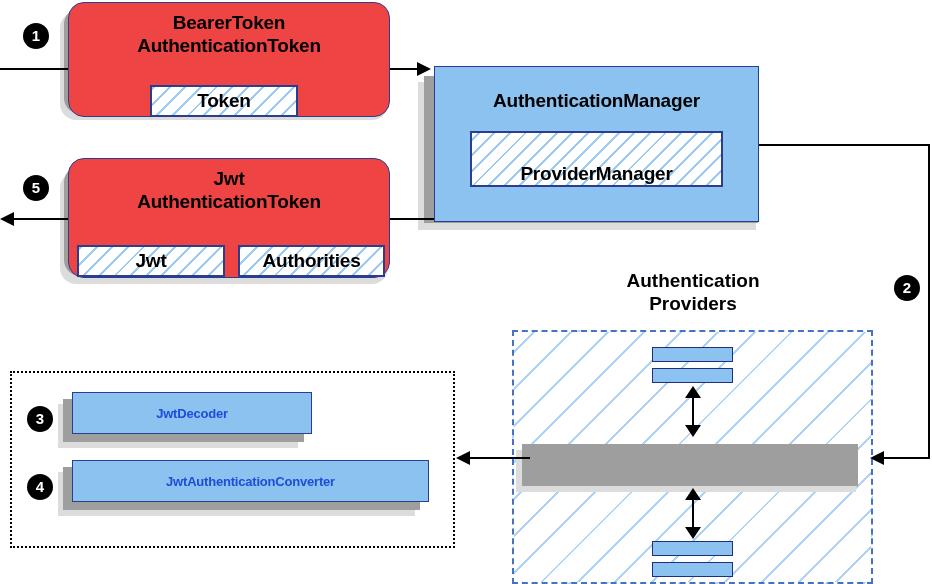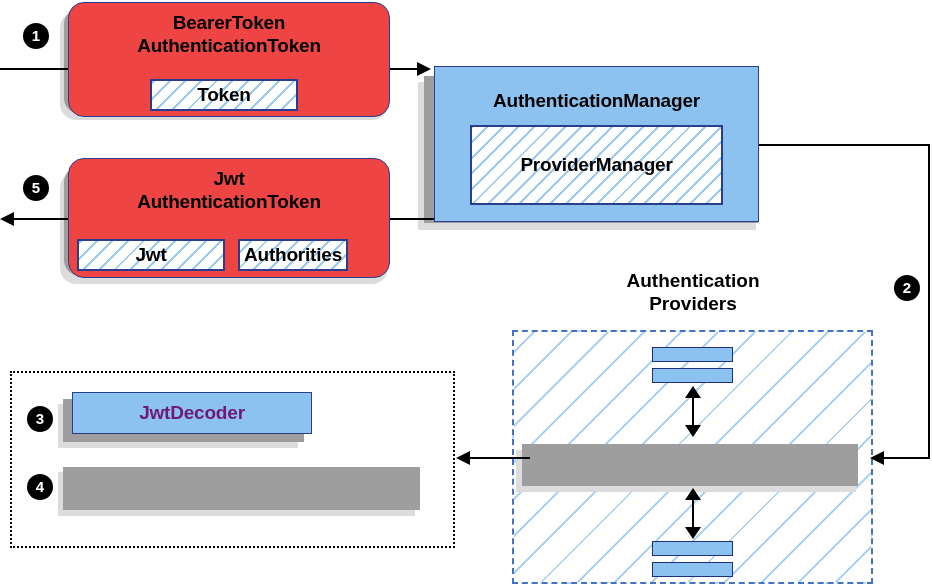--- a/index.html
+++ b/index.html
@@ -56,22 +56,22 @@
     background: #8CC2F0;
     border: 1.5px solid #2A3D8F;
     box-sizing: border-box;
     z-index: 6;
     display: flex;
     align-items: center;
     justify-content: center;
   }
   .sqbox-label {
     font-weight: bold;
-    font-size: 19px;
-    color: #701a75;
+    font-size: 13px;
+    color: #1d4ed8;
     letter-spacing: -0.2px;
     white-space: nowrap;
   }
   .sq-shadow {
     position: absolute;
     background: #9e9e9e;
     z-index: 4;
   }
   .sq-shadow2 {
     position: absolute;
@@ -88,20 +88,21 @@
     background-image: repeating-linear-gradient(
         -45deg,
         rgba(140, 194, 240, 0) 0px,
         rgba(140, 194, 240, 0) 9px,
         #9ccaf2 9px,
         #9ccaf2 11px);
     display: flex;
     align-items: center;
     justify-content: center;
     z-index: 8;
+    margin-top: 6px;
   }
   .hatchbox-label {
     font-weight: bold;
     font-size: 19px;
     color: #000;
     letter-spacing: -0.2px;
     white-space: nowrap;
   }
 
   
@@ -220,34 +221,34 @@
   <div class="line-h" style="left:0px; top:68px; width:70px;"></div>
 
   <div class="line-h" style="left:390px; top:68px; width:32px;"></div>
   <div class="arrow arrow-right" style="left:417px; top:62px;"></div>
 
   <div class="sq-shadow2" style="left:418px; top:82px; width:338px; height:148px;"></div>
   <div class="sq-shadow" style="left:424px; top:76px; width:334px; height:147px;"></div>
   <div class="sqbox" style="left:434px; top:66px; width:325px; height:156px; display:block;">
     <div class="card-title" style="top:22px;">AuthenticationManager</div>
   </div>
-  <div class="hatchbox" style="left:470px; top:125px; width:253px; height:80px;">
+  <div class="hatchbox" style="left:470px; top:125px; width:253px; height:56px;align-items:flex-end;">
     <span class="hatchbox-label">ProviderManager</span>
   </div>
 
   <div class="card-shadow2" style="left:60px; top:172px; width:328px; height:112px;"></div>
   <div class="card-shadow" style="left:64px; top:166px; width:326px; height:110px;"></div>
   <div class="card" style="left:68px; top:158px; width:322px; height:120px;">
     <div class="card-title" style="top:8px;">Jwt</div>
     <div class="card-title" style="top:31px;">AuthenticationToken</div>
   </div>
   <div class="hatchbox" style="left:77px; top:239px; width:148px; height:32px;">
     <span class="hatchbox-label">Jwt</span>
   </div>
-  <div class="hatchbox" style="left:238px; top:239px; width:110px; height:32px;">
+  <div class="hatchbox" style="left:238px; top:239px; width:147px; height:32px;">
     <span class="hatchbox-label">Authorities</span>
   </div>
 
   <div class="step" style="left:24px; top:176px;">5</div>
   <div class="line-h" style="left:14px; top:218px; width:58px;"></div>
   <div class="arrow arrow-left" style="left:0px; top:212px;"></div>
 
   <div class="line-h" style="left:388px; top:218px; width:48px;"></div>
 
   <div class="line-h" style="left:757px; top:144px; width:173px;"></div>
@@ -286,14 +287,17 @@
   <div class="step" style="left:28px; top:407px;">3</div>
   <div class="sq-shadow2" style="left:58px; top:404px; width:240px; height:44px;"></div>
   <div class="sq-shadow" style="left:63px; top:399px; width:241px; height:43px;"></div>
   <div class="sqbox" style="left:72px; top:392px; width:240px; height:42px;">
     <span class="sqbox-label">JwtDecoder</span>
   </div>
 
   <div class="step" style="left:28px; top:475px;">4</div>
   <div class="sq-shadow2" style="left:58px; top:472px; width:357px; height:44px;"></div>
   <div class="sq-shadow" style="left:63px; top:467px; width:357px; height:43px;"></div>
+  <div class="sqbox" style="left:72px; top:460px; width:357px; height:42px;">
+    <span class="sqbox-label">JwtAuthenticationConverter</span>
+  </div>
 
 </div>
 
 </body></html>

